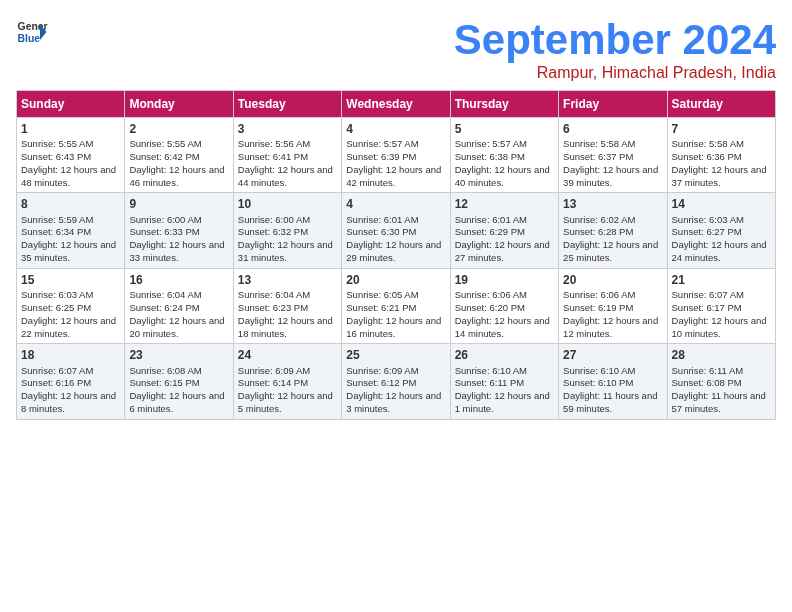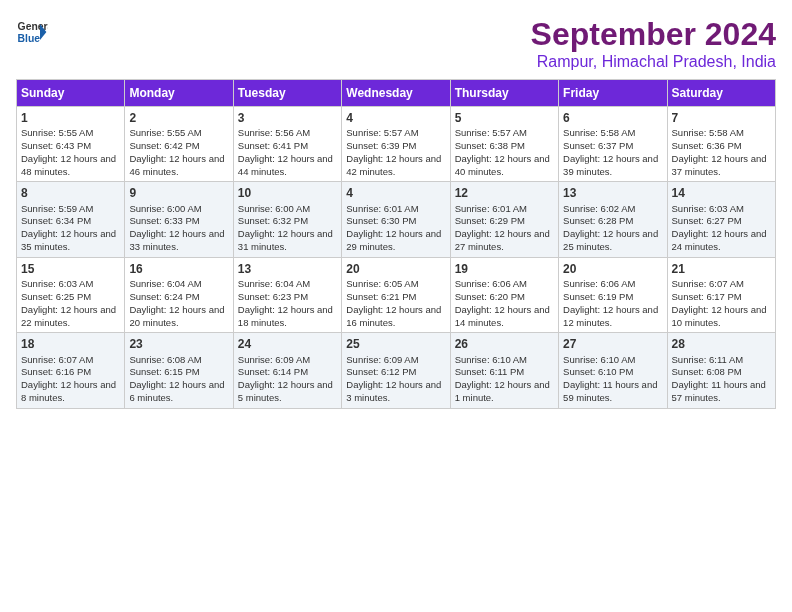--- a/index.html
+++ b/index.html
@@ -23,35 +23,35 @@
       gap: 4px;
     }
     .logo-icon {
       width: 32px;
       height: 32px;
     }
     .title-section {
       text-align: right;
     }
     .main-title {
-      font-size: 32px;
+      font-size: 42px;
       font-weight: bold;
-      color: #701a75;
+      color: #3b82f6;
     }
     .subtitle {
       font-size: 16px;
-      color: #6d28d9;
+      color: #b91c1c;
     }
     .calendar-table {
       width: 100%;
       border-collapse: collapse;
       font-size: 10px;
     }
     .calendar-table th {
-      background-color: #6d28d9;
+      background-color: #be185d;
       color: #fff;
       padding: 6px 4px;
       text-align: left;
       font-size: 12px;
       font-weight: bold;
       border: 1px solid #ccc;
     }
     .calendar-table td {
       border: 1px solid #ccc;
       padding: 3px 4px;

